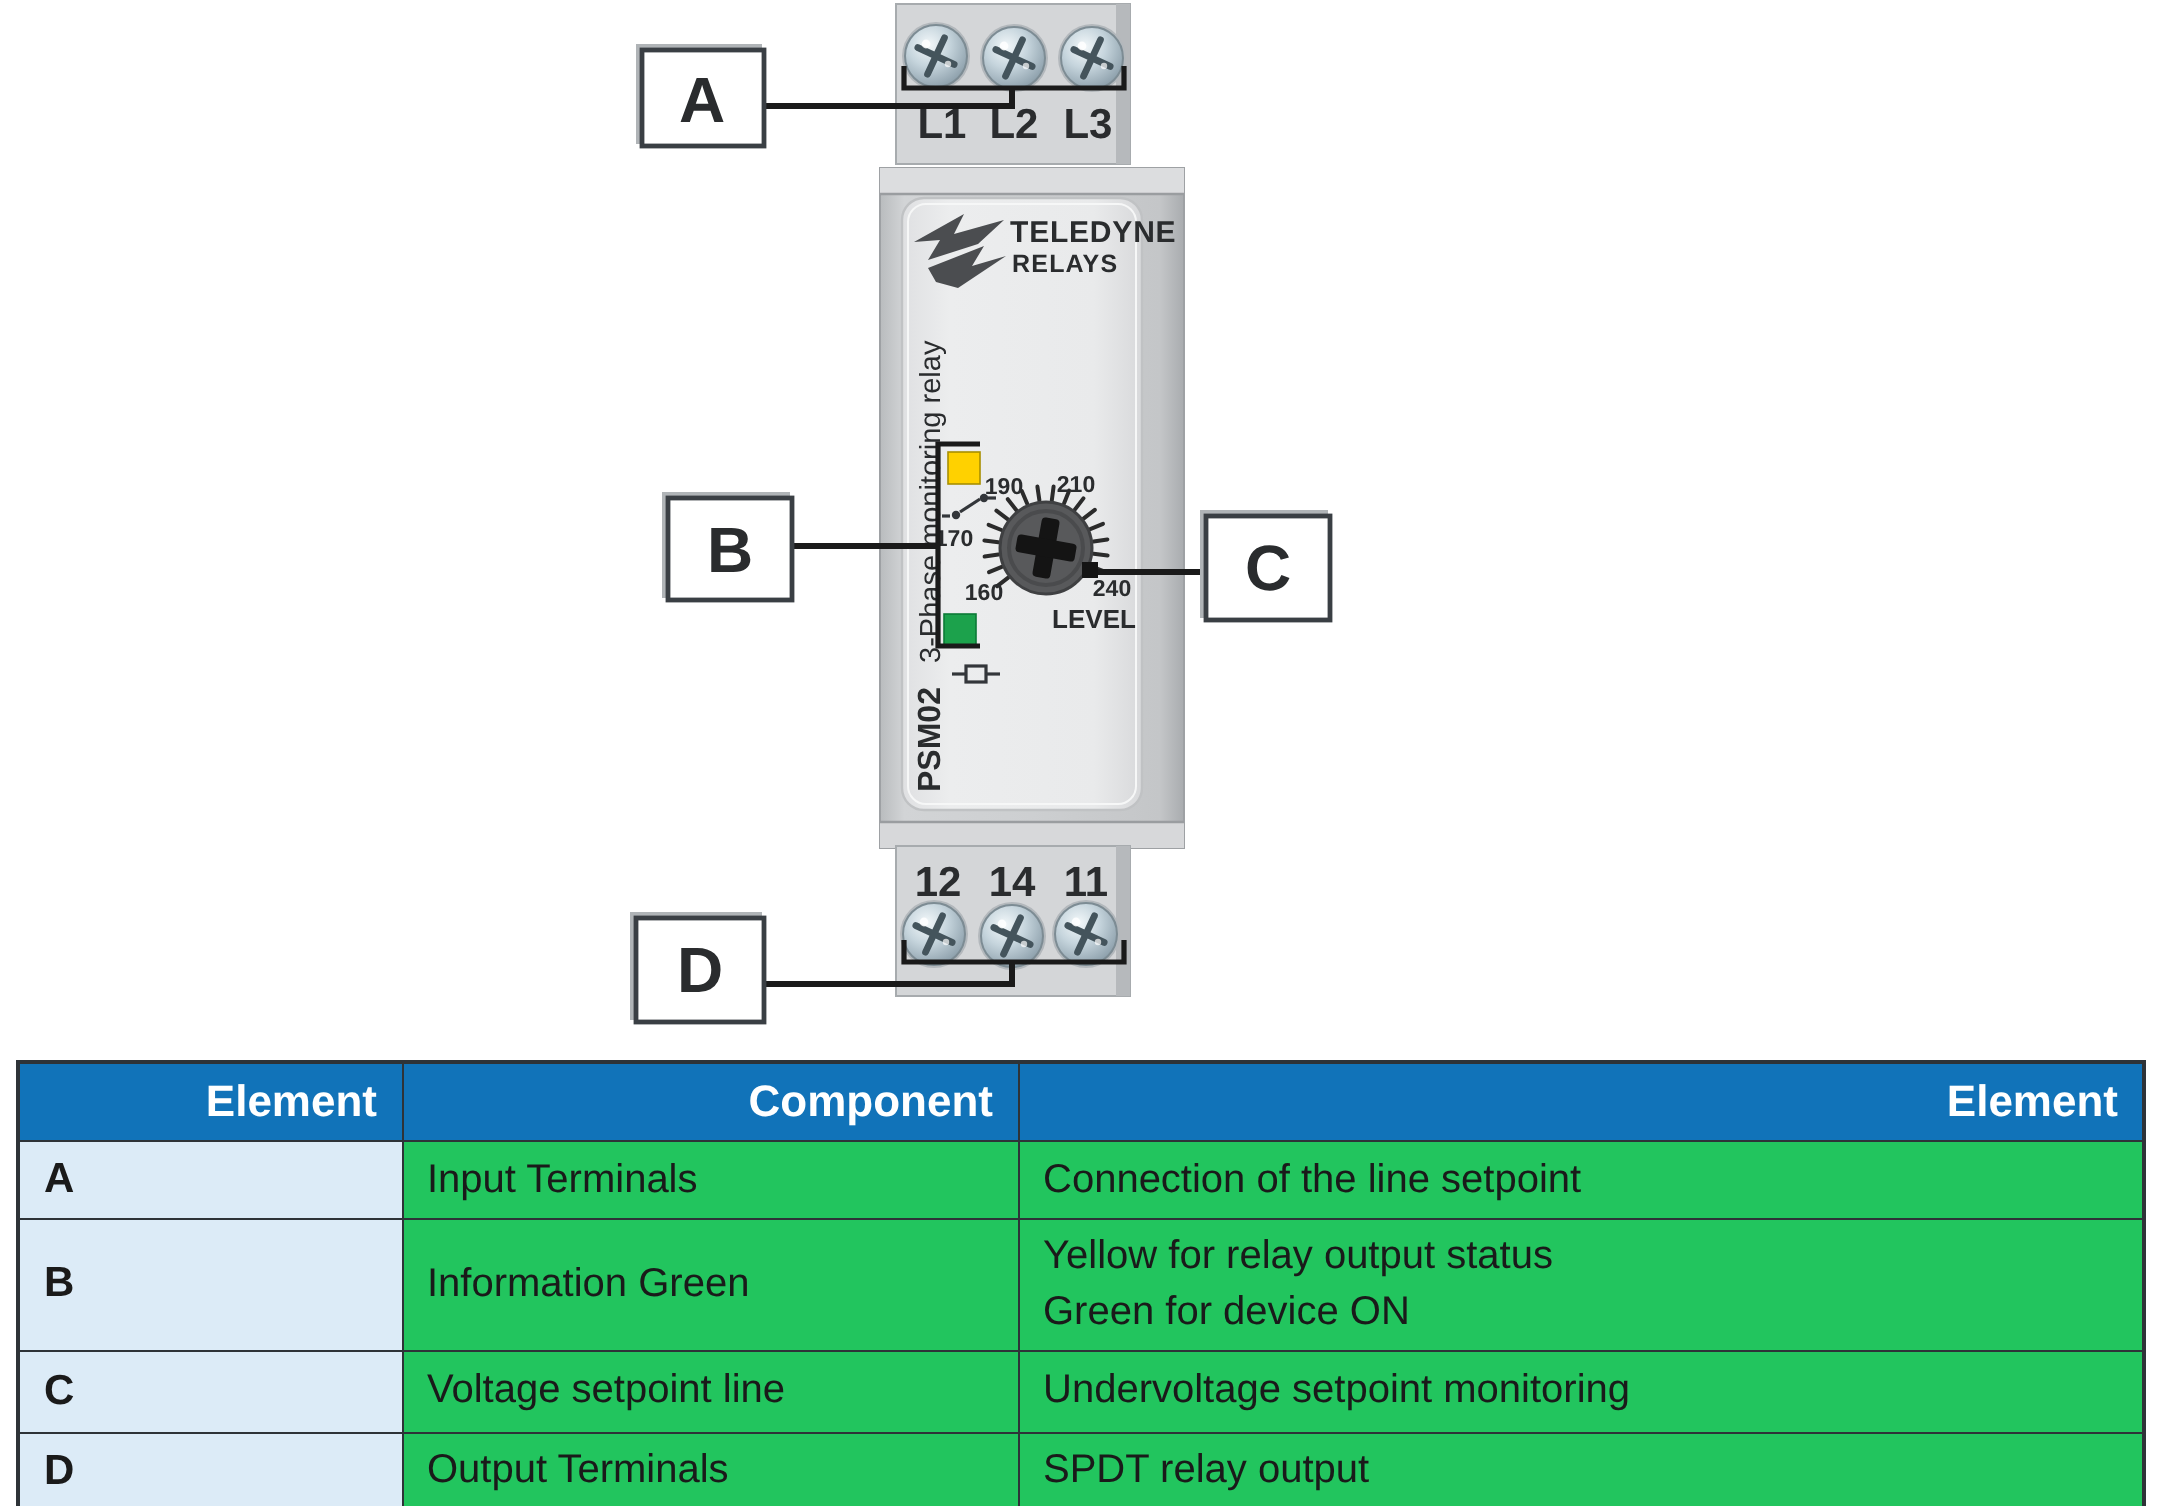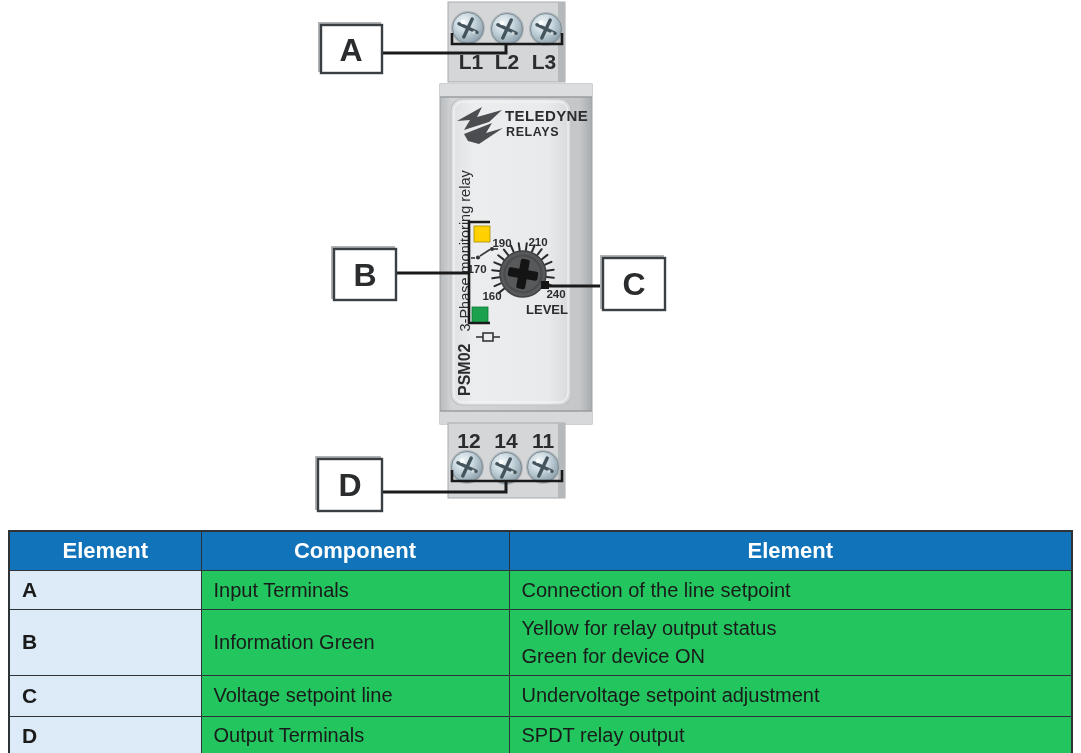--- a/index.html
+++ b/index.html
@@ -7,21 +7,21 @@
          font-family:"Liberation Sans",sans-serif;}
   .diagram{position:absolute;left:0;top:0;}
   svg text{font-family:"Liberation Sans",sans-serif;fill:#2a2c2e;}
 
   
   table.spec{position:absolute;left:8px;top:530px;width:1065px;border-collapse:collapse;
              table-layout:fixed;}
   table.spec, table.spec td, table.spec th{border:1.6px solid #2e3338;}
   table.spec{border:2.5px solid #2e3338;}
   table.spec th{background:#1173B9;color:#ffffff;font-size:22px;font-weight:bold;
-                text-align:center;padding:5px 12px;height:28px;}
+                text-align:right;padding:5px 12px;height:28px;}
   table.spec td{font-size:20px;color:#1a1a1a;padding:4px 12px;vertical-align:middle;
                 background:#22c55e;line-height:1.42;}
   table.spec td.el{background:#DCEBF7;font-weight:bold;font-size:21px;}
   table.spec td.fn{white-space:pre-line;}
   .col1{width:192px;} .col2{width:308px;}
   tr.rA{height:38px;} tr.rB{height:64px;} tr.rC{height:41px;} tr.rD{height:38px;}
 </style>
 </head>
 <body>
 
@@ -220,21 +220,21 @@
       </tr>
       <tr class="rB">
         <td class="el">B</td>
         <td>Information Green</td>
         <td class="fn">Yellow for relay output status
 Green for device ON</td>
       </tr>
       <tr class="rC">
         <td class="el">C</td>
         <td>Voltage setpoint line</td>
-        <td class="fn">Undervoltage setpoint adjustment</td>
+        <td class="fn">Undervoltage setpoint monitoring</td>
       </tr>
       <tr class="rD">
         <td class="el">D</td>
         <td>Output Terminals</td>
         <td class="fn">SPDT relay output</td>
       </tr>
     </tbody>
   </table>
 </div>
 

